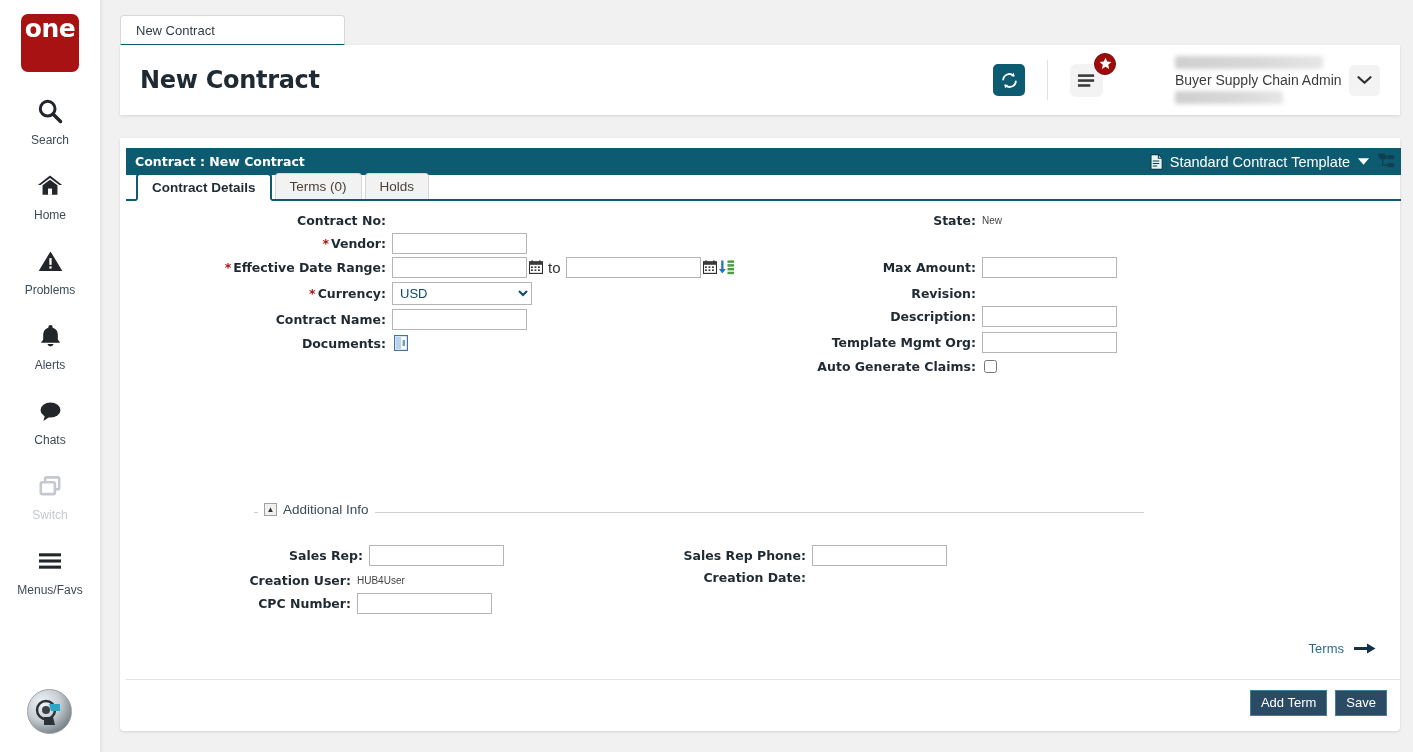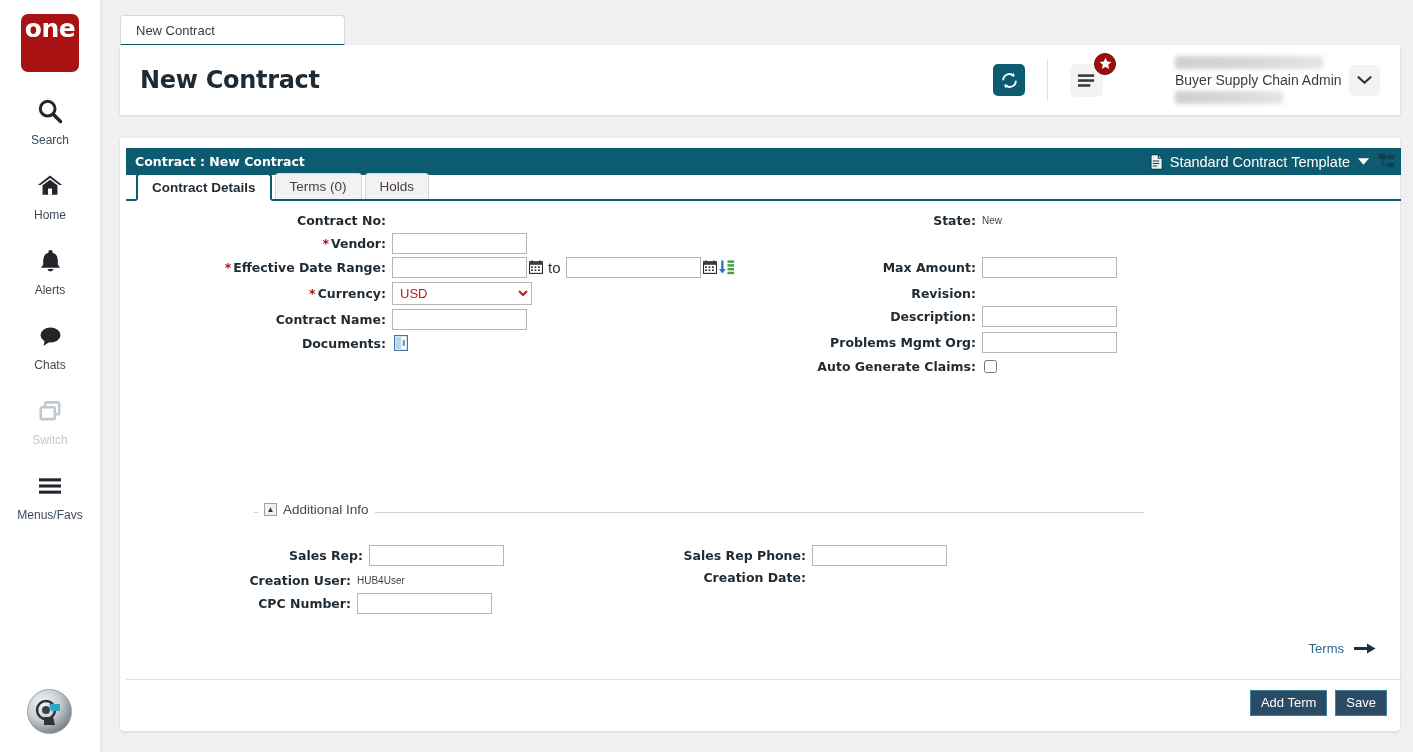--- a/index.html
+++ b/index.html
@@ -182,21 +182,21 @@
   }
   .req { color: #a11818; margin-right: 2px; }
   .fvalue { font-size: 10px; color: #444; margin-left: 6px; }
   input.tin {
     height: 21px; border: 1px solid #b5b5b5; background: #fff;
     font-size: 13px; color: #222; padding: 0 4px; margin-left: 6px;
     font-family: "Liberation Sans", sans-serif; outline: none;
   }
   select.tsel {
     height: 23px; border: 1px solid #b5b5b5; background: #fff;
-    font-size: 13px; color: #b91c1c; margin-left: 6px; padding-left: 3px;
+    font-size: 13px; color: #0c4a6e; margin-left: 6px; padding-left: 3px;
     font-family: "Liberation Sans", sans-serif;
   }
   input.cbox { margin-left: 8px; width: 13px; height: 13px; }
   .cal-ico { margin-left: 2px; cursor: pointer; display: flex; }
 
   
   #addl {
     position: absolute; left: 128px; top: 308px; width: 890px;
     border-top: 1px solid #cfcfcf;
   }
@@ -256,20 +256,30 @@
     <span class="rail-ico">
       <svg width="30" height="28" viewBox="0 0 24 24">
           <path d="M12 3 L1.6 11.2 L4 11.2 L4 11.2 L12 5.2 L20 11.2 L22.4 11.2 Z" fill="#22262b"></path>
           <path d="M5.6 11.4 L5.6 19.6 L18.4 19.6 L18.4 11.4 L12 6.6 Z" fill="#22262b"></path>
           <rect x="10.3" y="14.2" width="3.4" height="5.4" fill="#fff"></rect>
         </svg>
     </span>
     <span class="rail-label">Home</span>
   </div>
 
+  <div class="rail-item">
+    <span class="rail-ico">
+      <svg width="29" height="27" viewBox="0 0 24 24">
+          <path d="M12 3 L22.5 20.5 L1.5 20.5 Z" fill="#22262b"></path>
+          <rect x="11" y="9" width="2" height="6" fill="#fff"></rect>
+          <rect x="11" y="16.3" width="2" height="2" fill="#fff"></rect>
+        </svg>
+    </span>
+    <span class="rail-label">Problems</span>
+  </div>
 
   <div class="rail-item">
     <span class="rail-ico">
       <svg width="27" height="28" viewBox="0 0 24 24">
           <path d="M12 2.2 a1.9 1.9 0 0 1 1.9 1.9 v0.6 a6.4 6.4 0 0 1 4.6 6.1 v4.2 l2 3.1 H3.5 l2-3.1 v-4.2 a6.4 6.4 0 0 1 4.6 -6.1 v-0.6 A1.9 1.9 0 0 1 12 2.2 Z" fill="#22262b"></path>
           <path d="M9.3 19.2 a2.8 2.8 0 0 0 5.4 0 Z" fill="#22262b"></path>
         </svg>
     </span>
     <span class="rail-label">Alerts</span>
   </div>
@@ -506,21 +516,21 @@
       <span class="flabel" style="width:260px;">Revision:</span>
       <span class="fvalue"></span>
     </div>
 
     <div class="frow" style="left:590px; top:101px;">
       <span class="flabel" style="width:260px;">Description:</span>
       <input class="tin" style="width: 135px;" value="">
     </div>
 
     <div class="frow" style="left:590px; top:127px;">
-      <span class="flabel" style="width:260px;">Problems Mgmt Org:</span>
+      <span class="flabel" style="width:260px;">Template Mgmt Org:</span>
       <input class="tin" style="width: 135px;" value="">
     </div>
 
     <div class="frow" style="left:590px; top:151px;">
       <span class="flabel" style="width:260px;">Auto Generate Claims:</span>
       <input type="checkbox" class="cbox" style="">
     </div>
 
     <div id="addl">
       <div id="addl-legend">

